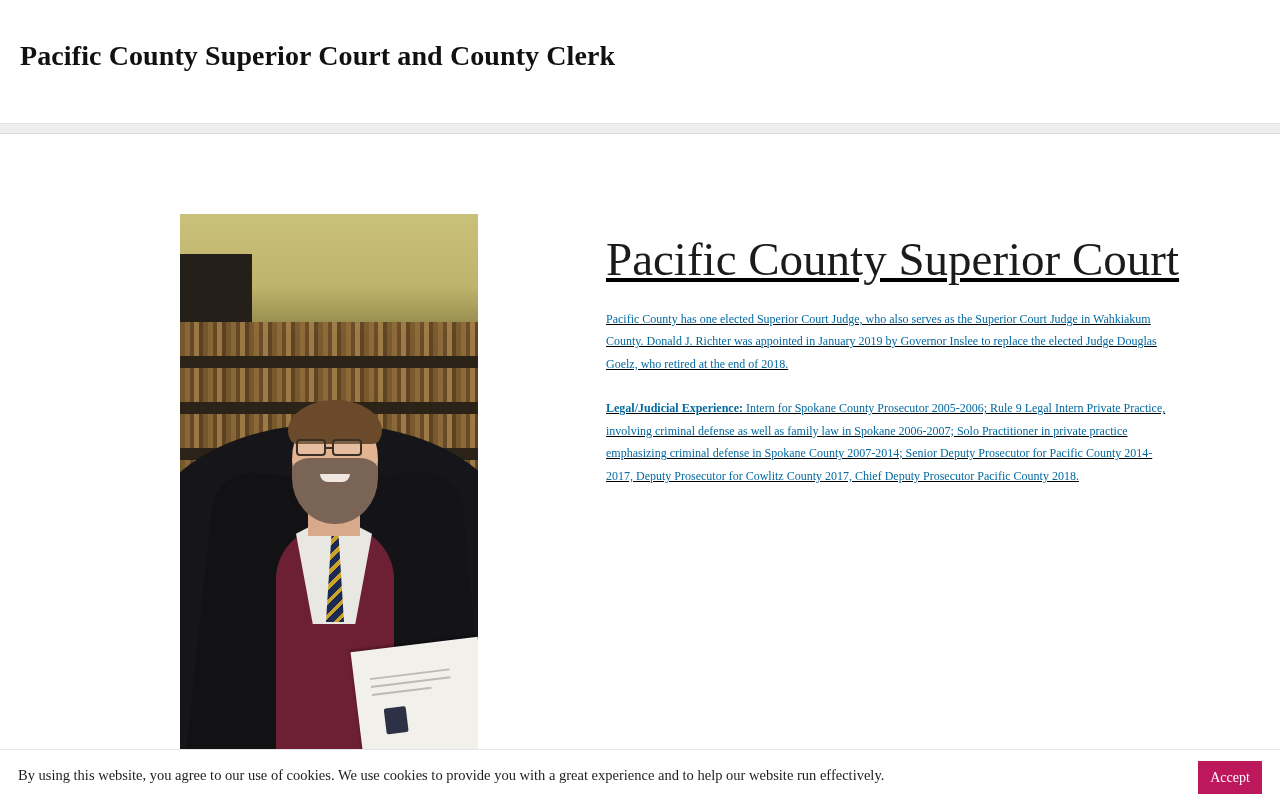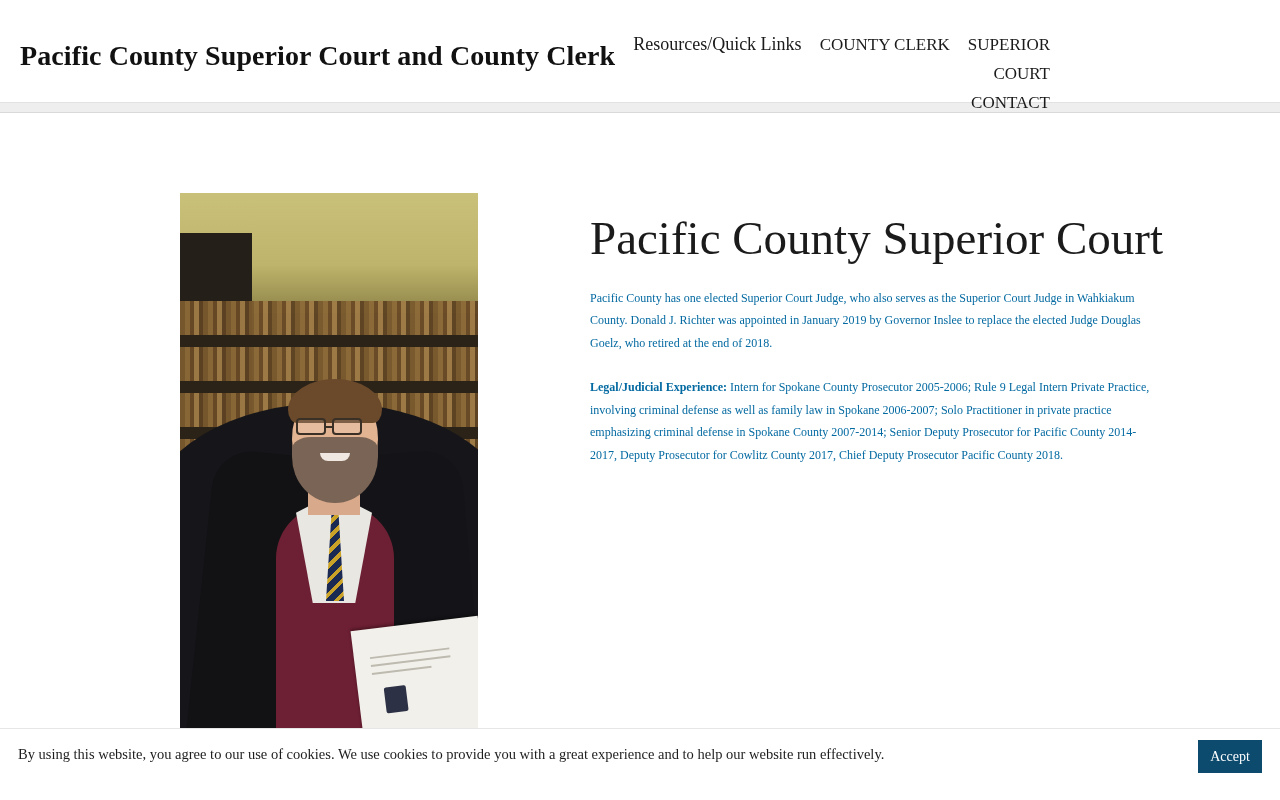--- a/index.html
+++ b/index.html
@@ -10,21 +10,21 @@
     height: 800px;
     overflow: hidden;
     background: #ffffff;
     font-family: "Liberation Serif", serif;
   }
 
   
   .site-header {
     position: relative;
     width: 100%;
-    height: 102px;
+    height: 123px;
     background: #ffffff;
     border-bottom: 1px solid #ffffff;
   }
   .site-title {
     position: absolute;
     left: 20px;
     top: 40px;
     font-size: 28px;
     font-weight: bold;
     color: #111111;
@@ -184,23 +184,24 @@
   .p-papers .line {
     position: absolute; left: 16px; width: 80px; height: 2px; background: #bdbab0;
   }
   .p-seal {
     position: absolute; left: 26px; top: 60px; width: 22px; height: 26px;
     background: #2c3145; border-radius: 2px;
   }
 
   .content {
     position: absolute;
-    left: 590px;
+    left: 606px;
     top: 100px;
     width: 572px;
+    text-decoration: underline;
   }
   .page-title {
     font-size: 47px;
     color: #1b1b1b;
     margin: 0;
     line-height: 1.1;
     white-space: nowrap;
     font-weight: normal;
     font-family: "Liberation Serif", serif;
   }
@@ -241,40 +242,34 @@
     font-size: 14.5px;
     color: #1d1d1d;
     font-family: "Liberation Serif", serif;
   }
   .cookie-accept {
     position: absolute;
     right: 18px;
     top: 11px;
     width: 64px;
     height: 33px;
-    background: #0c4a6e;
+    background: #be185d;
     color: #ffffff;
     border: none;
     font-size: 14px;
     font-family: "Liberation Serif", serif;
     cursor: pointer;
   }
 </style>
 </head>
 <body>
 
 <div class="site-header">
   <div class="site-title">Pacific County Superior Court and County Clerk</div>
 
-  <nav class="nav">
-    <a href="#" class="mixedcase">Resources/Quick Links</a>
-    <a href="#">COUNTY CLERK</a>
-    <a href="#">SUPERIOR COURT</a><br>
-    <a href="#">CONTACT</a>
-  </nav>
 
 </div>
 <div class="header-rule"></div>
 
 <div class="main">
 
   <div class="portrait">
     <div class="p-bg"></div>
     <div class="p-wall-light"></div>
     <div class="p-darkpanel"></div>

